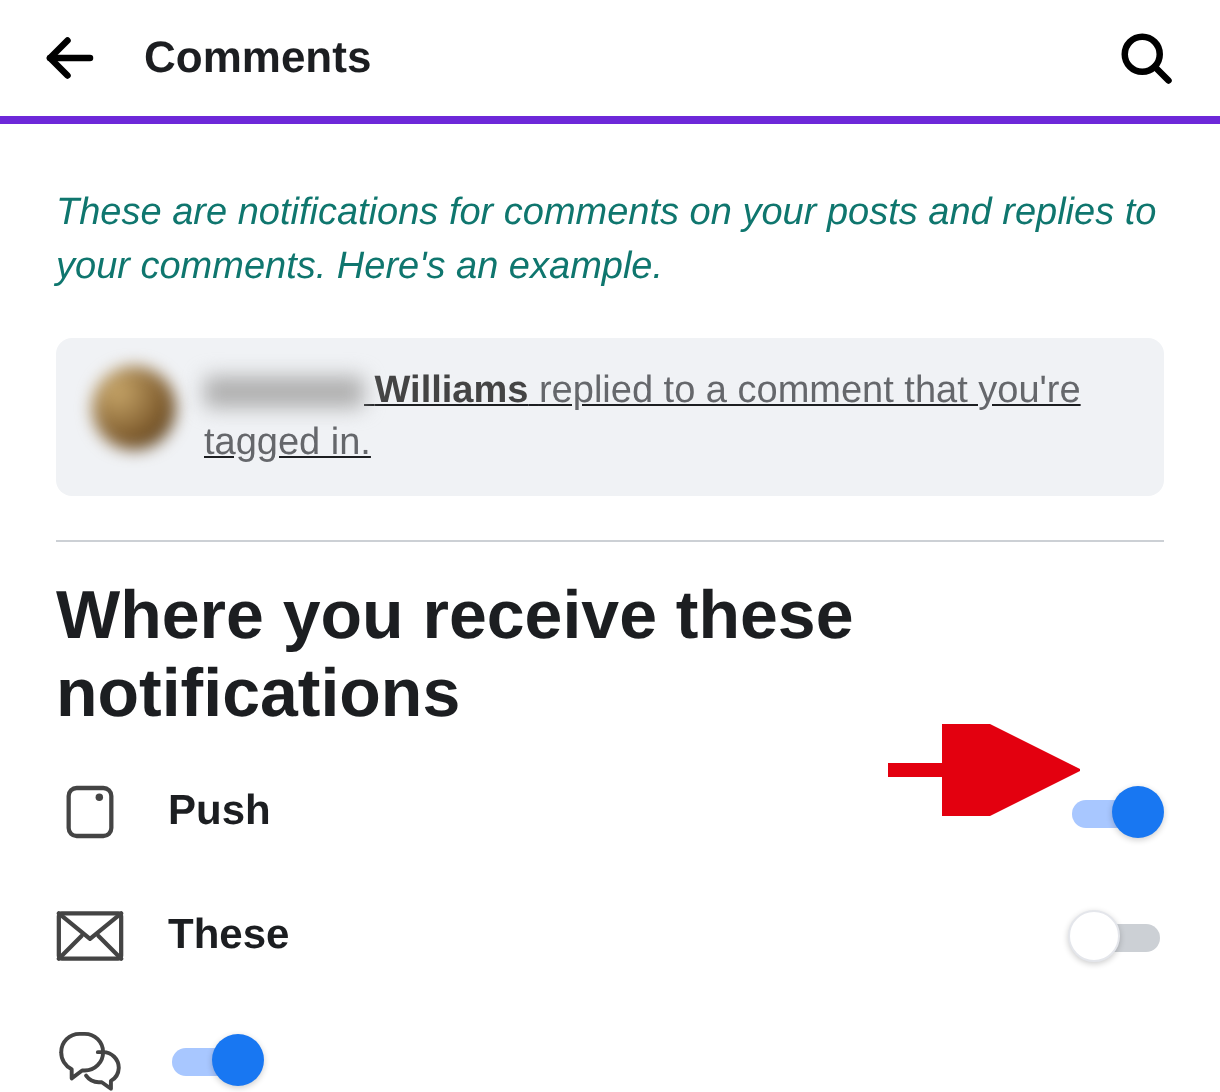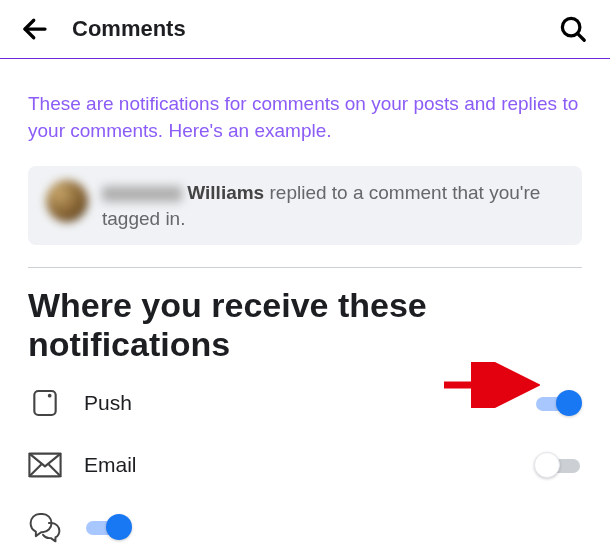--- a/index.html
+++ b/index.html
@@ -8,21 +8,21 @@
       width: 610px;
       height: 546px;
       background: #fff;
       color: #1c1e21;
       overflow: hidden;
     }
     .header {
       display: flex;
       align-items: center;
       padding: 10px 18px 10px 16px;
-      border-bottom: 1px solid #6d28d9;
+      border-bottom: 4px solid #6d28d9;
     }
     .back-btn {
       display: flex;
       align-items: center;
       justify-content: center;
       cursor: pointer;
       background: none;
       border: none;
       padding: 4px;
     }
@@ -38,29 +38,31 @@
       justify-content: center;
       cursor: pointer;
       background: none;
       border: none;
       padding: 4px;
     }
     .description {
       padding: 32px 28px 14px 28px;
       font-size: 19px;
       line-height: 1.4;
-      color: #8b5cf6;
+      color: #0f766e;
+      font-style: italic;
     }
     .example-card {
       margin: 8px 28px 0 28px;
       background: #f0f2f5;
       border-radius: 8px;
       padding: 14px 18px;
       display: flex;
       gap: 14px;
+      text-decoration: underline;
     }
     .avatar {
       width: 42px;
       height: 42px;
       border-radius: 50%;
       background: radial-gradient(circle at 30% 30%, #c9a86b, #7d5a2c 60%, #3a2a15);
       flex-shrink: 0;
       filter: blur(4px);
     }
     .example-text {
@@ -98,21 +100,21 @@
     .option-icon {
       width: 34px;
       height: 34px;
       display: flex;
       align-items: center;
       justify-content: center;
       flex-shrink: 0;
     }
     .option-label {
       font-size: 21px;
-      font-weight: 400;
+      font-weight: 700;
       flex: 1;
     }
     .toggle {
       position: relative;
       width: 48px;
       height: 28px;
       cursor: pointer;
     }
     .toggle-track {
       position: absolute;
@@ -188,21 +190,21 @@
 
 <div class="option-row">
   <div class="option-icon">
     <svg width="34" height="28" viewBox="0 0 24 18" fill="none" stroke="#444" stroke-width="1.5" stroke-linecap="round" stroke-linejoin="round">
         <rect x="1" y="1" width="22" height="16" rx="1"></rect>
         <polyline points="1 1 12 10 23 1"></polyline>
         <line x1="1" y1="17" x2="9" y2="9"></line>
         <line x1="23" y1="17" x2="15" y2="9"></line>
       </svg>
   </div>
-  <div class="option-label">Email</div>
+  <div class="option-label">These</div>
   <div class="toggle off">
     <div class="toggle-track"></div>
       <div class="toggle-knob"></div>
   </div>
 </div>
 
 <div class="option-row">
   <div class="option-icon">
     <svg width="34" height="32" viewBox="0 0 26 24" fill="none" stroke="#444" stroke-width="1.5" stroke-linecap="round" stroke-linejoin="round">
         <path d="M2 9 a7 7 0 0 1 7 -7 h2 a7 7 0 0 1 7 7 a7 7 0 0 1 -7 7 h-1 l-4 3 v-3.5 a7 7 0 0 1 -4 -6.5 z"></path>

